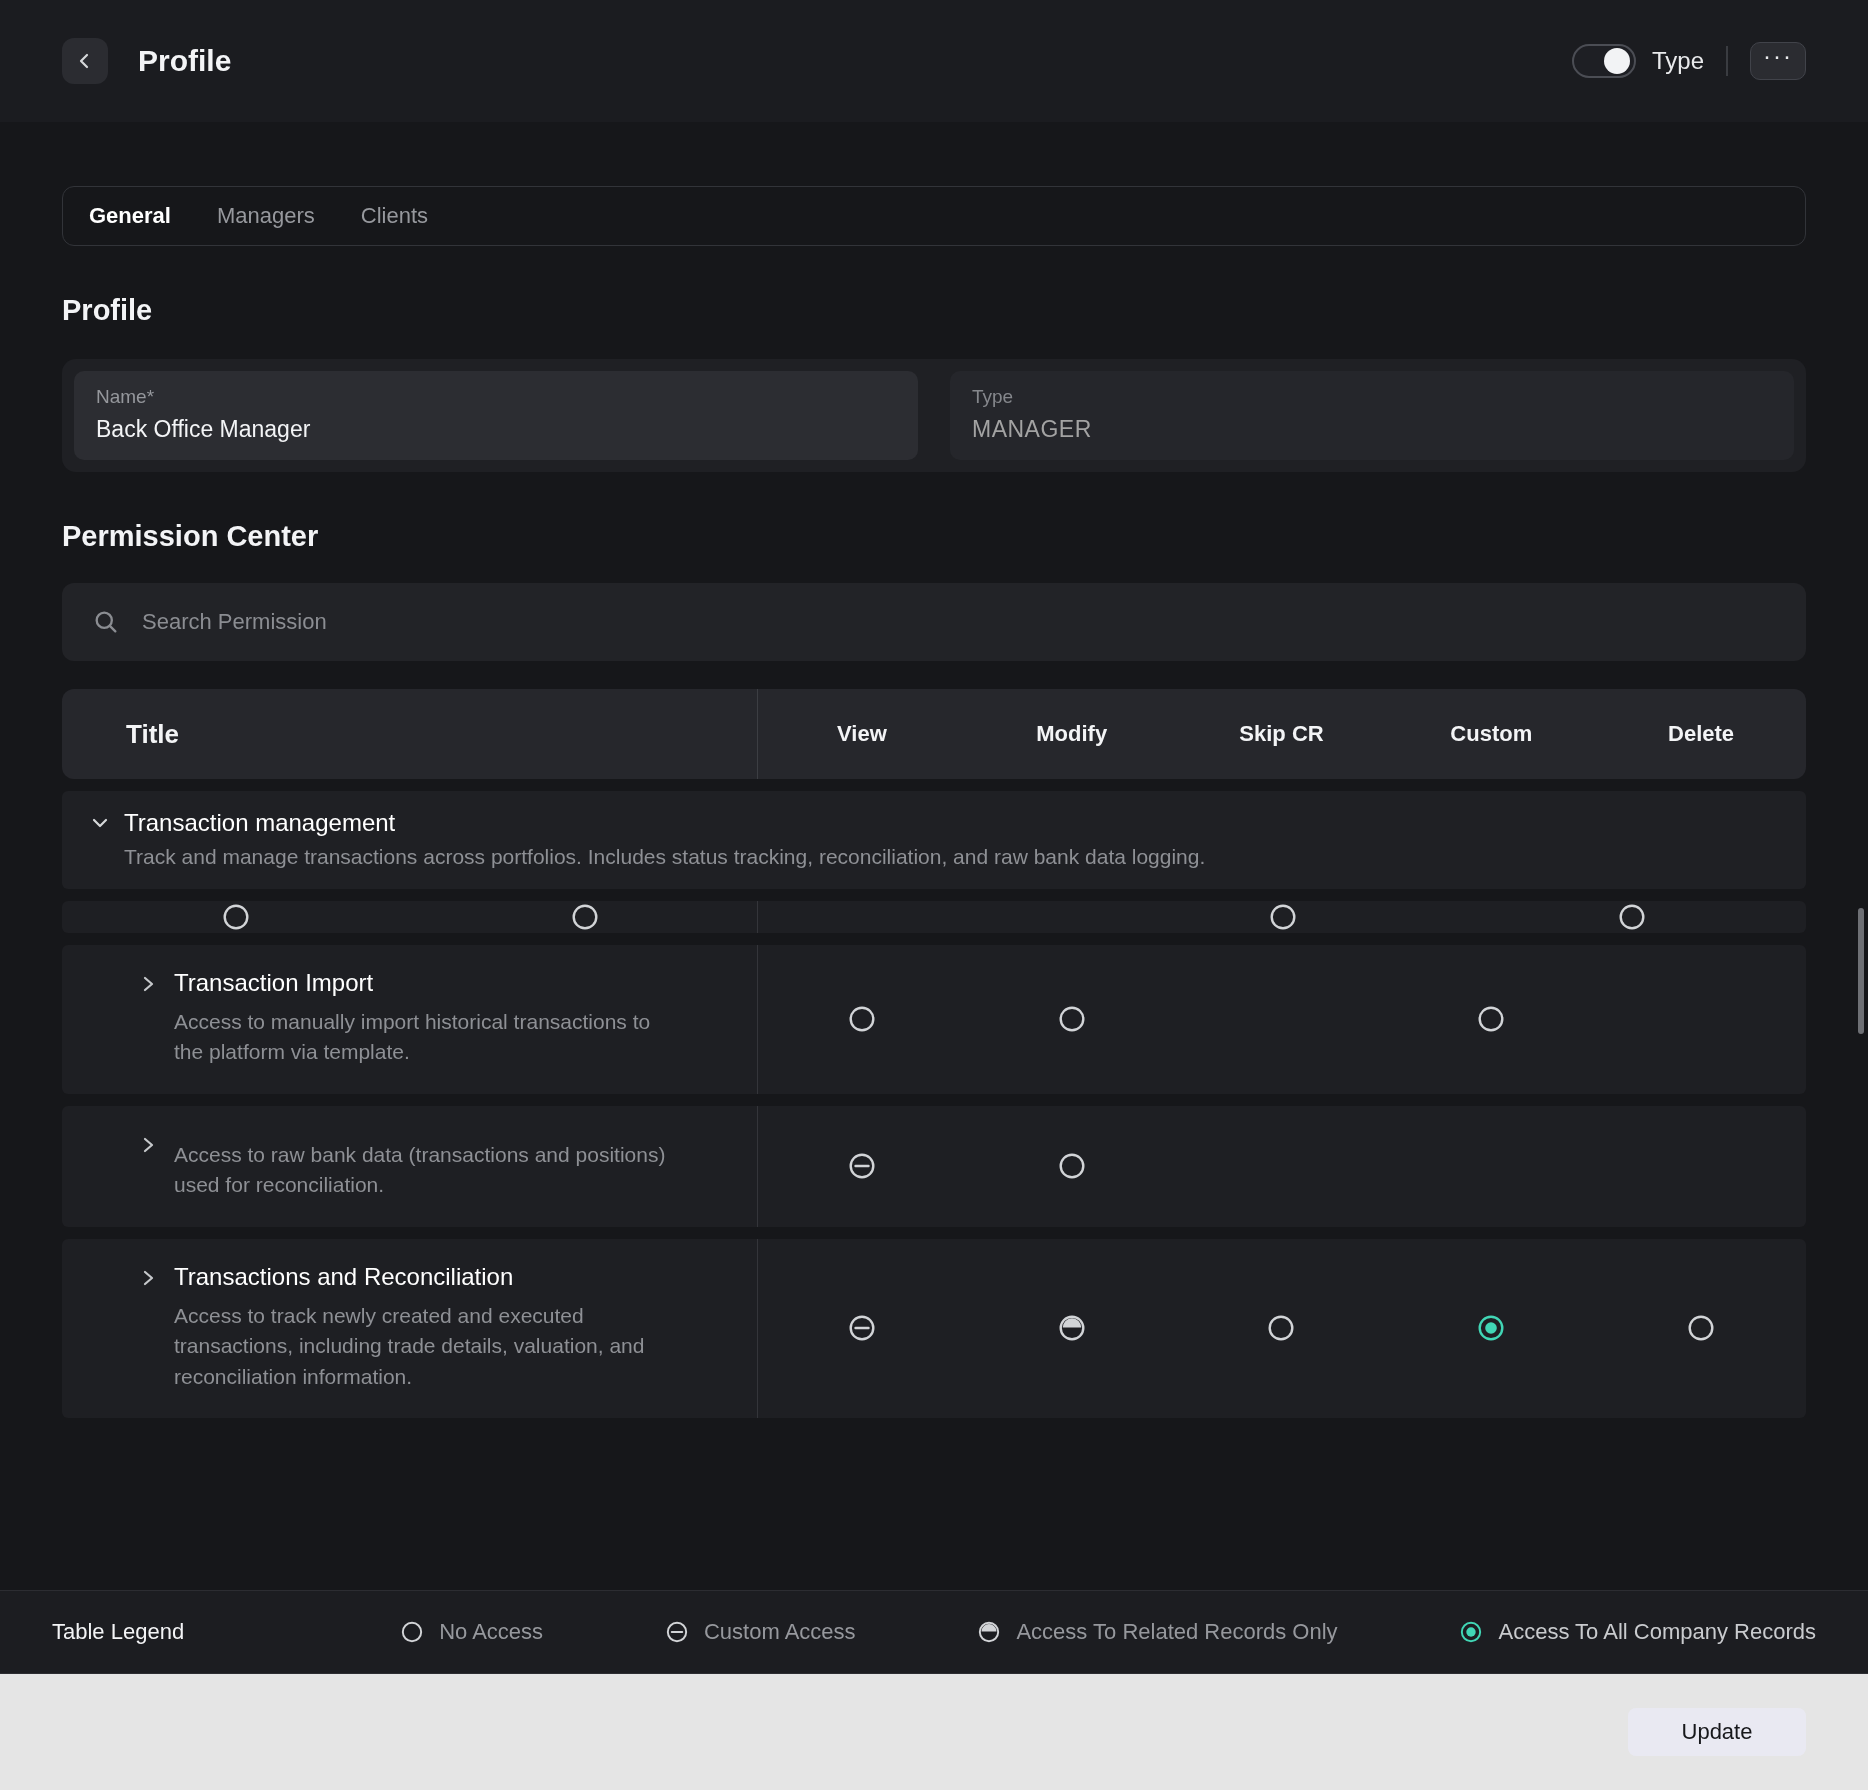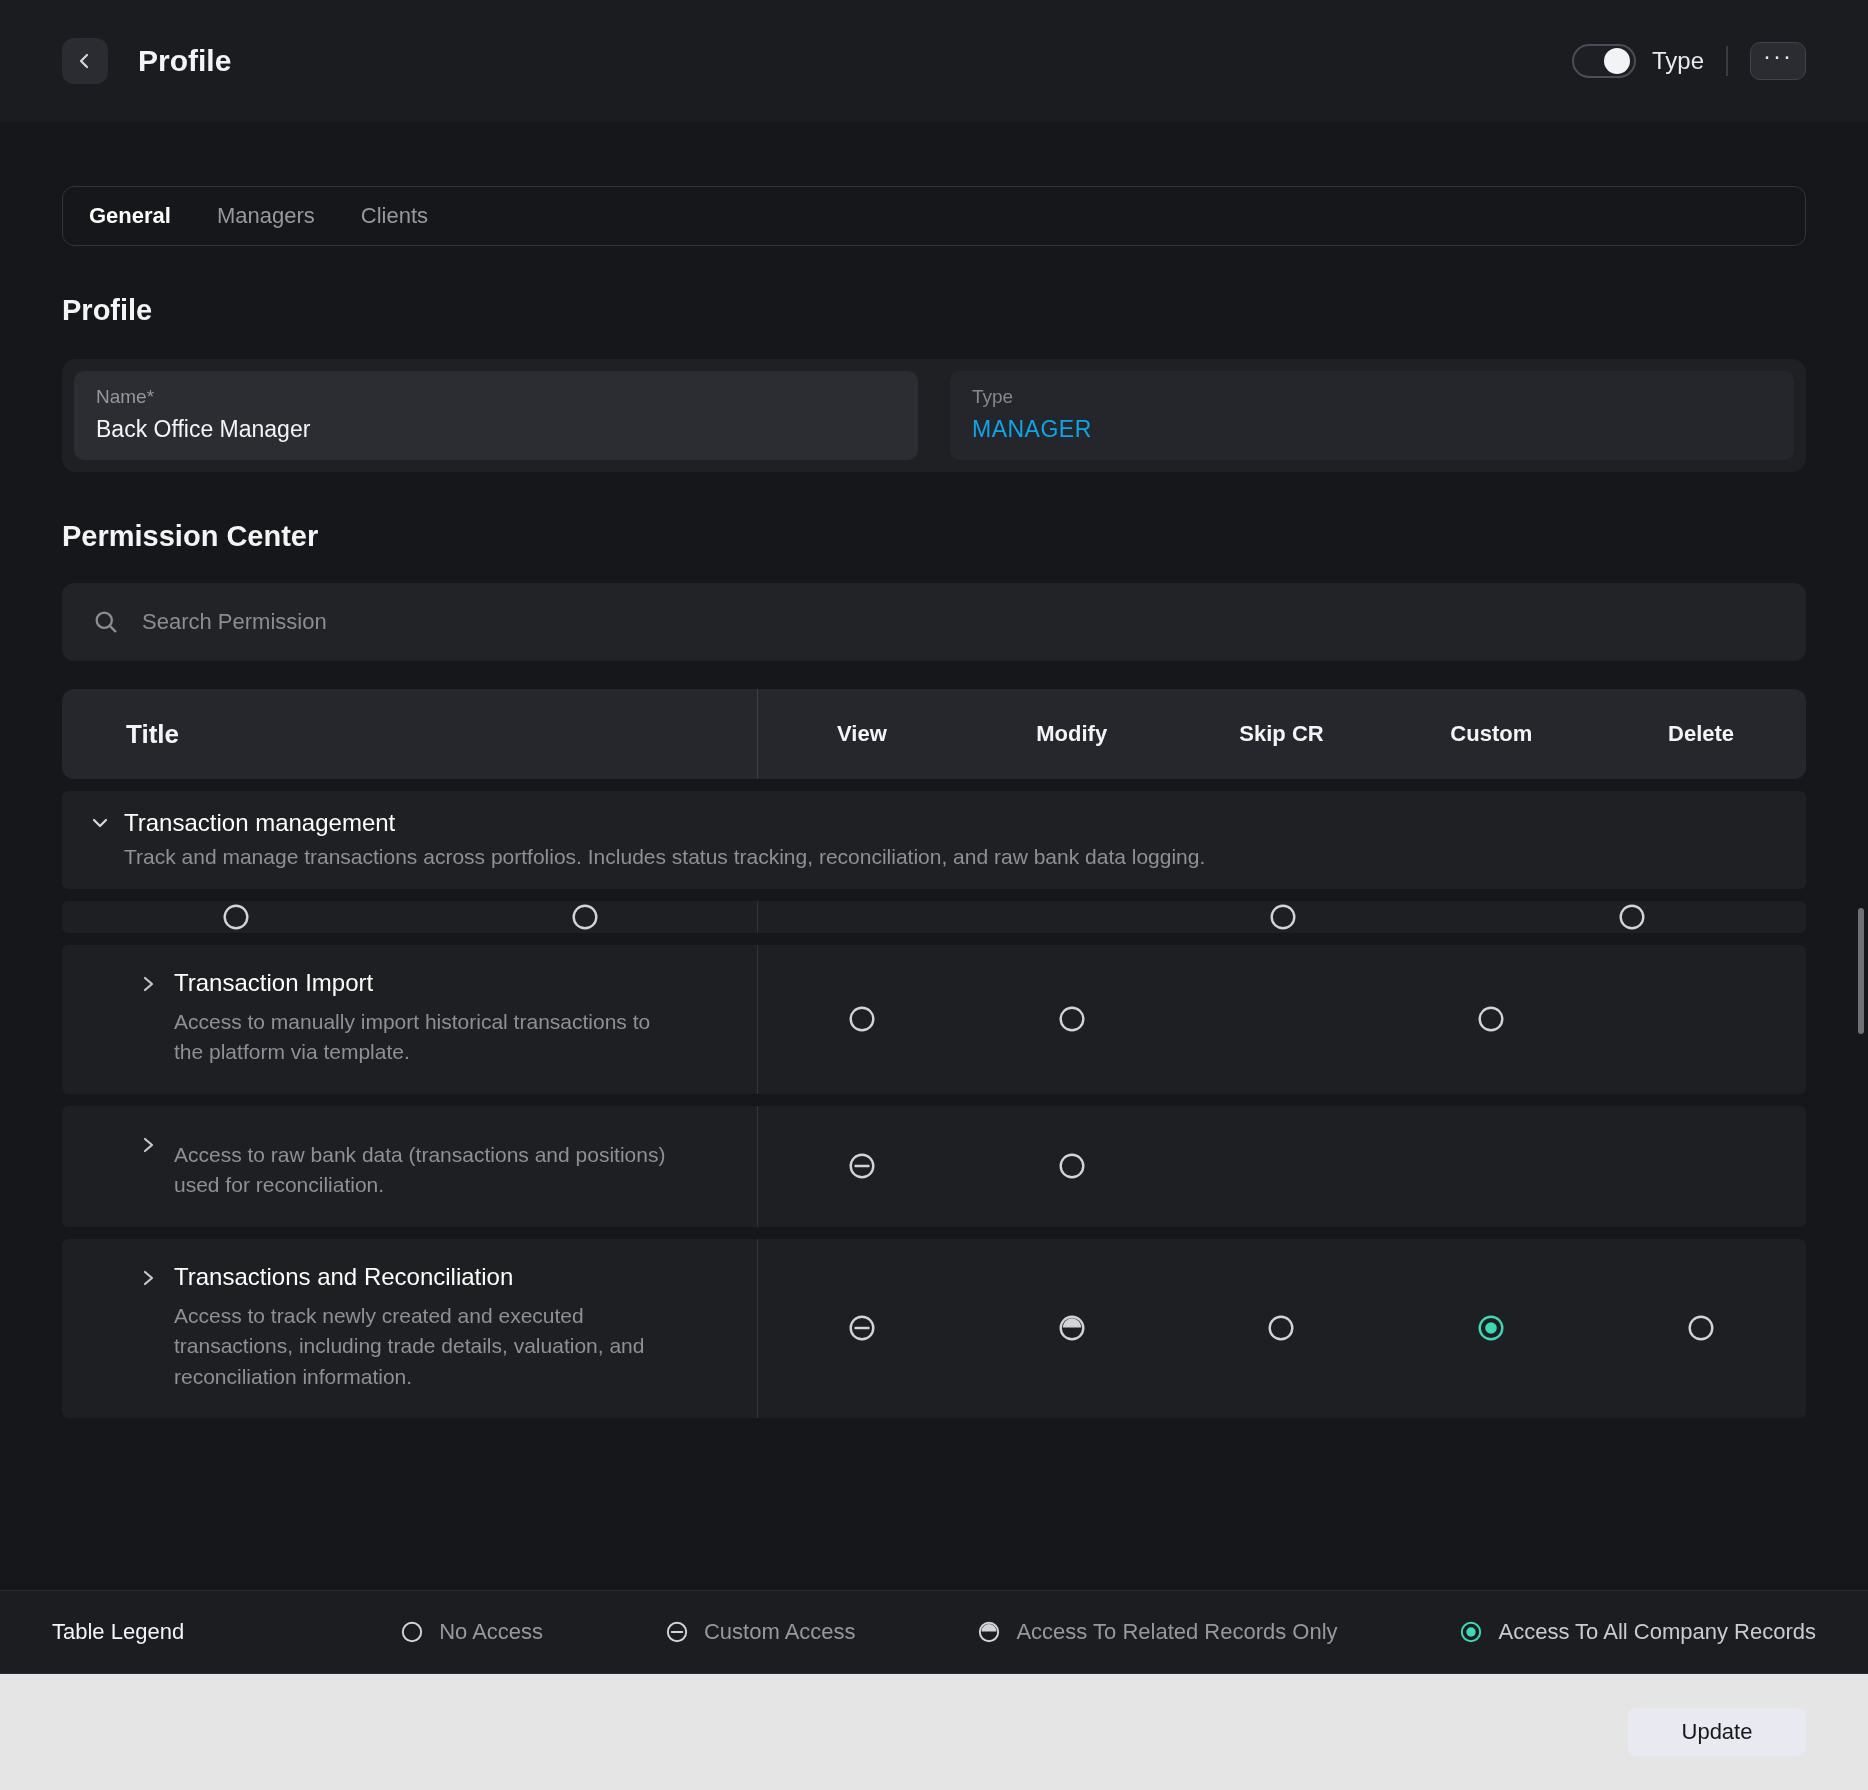--- a/index.html
+++ b/index.html
@@ -31,21 +31,21 @@
   .section-heading { margin: 48px 62px 0; font-size: 29px; font-weight: 700; }
 
   
   .fields-wrap { margin: 32px 62px 0; background: #1f2024; border-radius: 14px; padding: 12px; display: flex; gap: 32px; }
   .field { flex: 1; border-radius: 10px; padding: 15px 22px 17px; }
   .field-name { background: #2c2d32; }
   .field-type { background: #25262b; }
   .field-label { font-size: 19px; color: #95979c; }
   .field-input { display: block; width: 100%; background: transparent; border: none; outline: none; color: #f3f4f6; font-size: 23px; margin-top: 8px; font-family: inherit; }
   .field-type .field-label { color: #85878c; }
-  .field-type .field-input { color: #0ea5e9; letter-spacing: .5px; }
+  .field-type .field-input { color: #a3a3a3; letter-spacing: .5px; }
 
   
   .search-bar { margin: 30px 62px 0; height: 78px; background: #222327; border-radius: 12px; display: flex; align-items: center; padding: 0 30px; }
   .search-input { flex: 1; background: transparent; border: none; outline: none; font-size: 22px; color: #e9eaec; margin-left: 22px; font-family: inherit; }
   .search-input::placeholder { color: #8b8d92; }
 
   
   .table-wrap { margin: 28px 62px 0; }
   .table-header { height: 90px; background: #26272c; border-radius: 12px; display: flex; align-items: center; position: relative; }
   .th-title { width: 695px; padding-left: 64px; font-size: 26px; font-weight: 700; }

